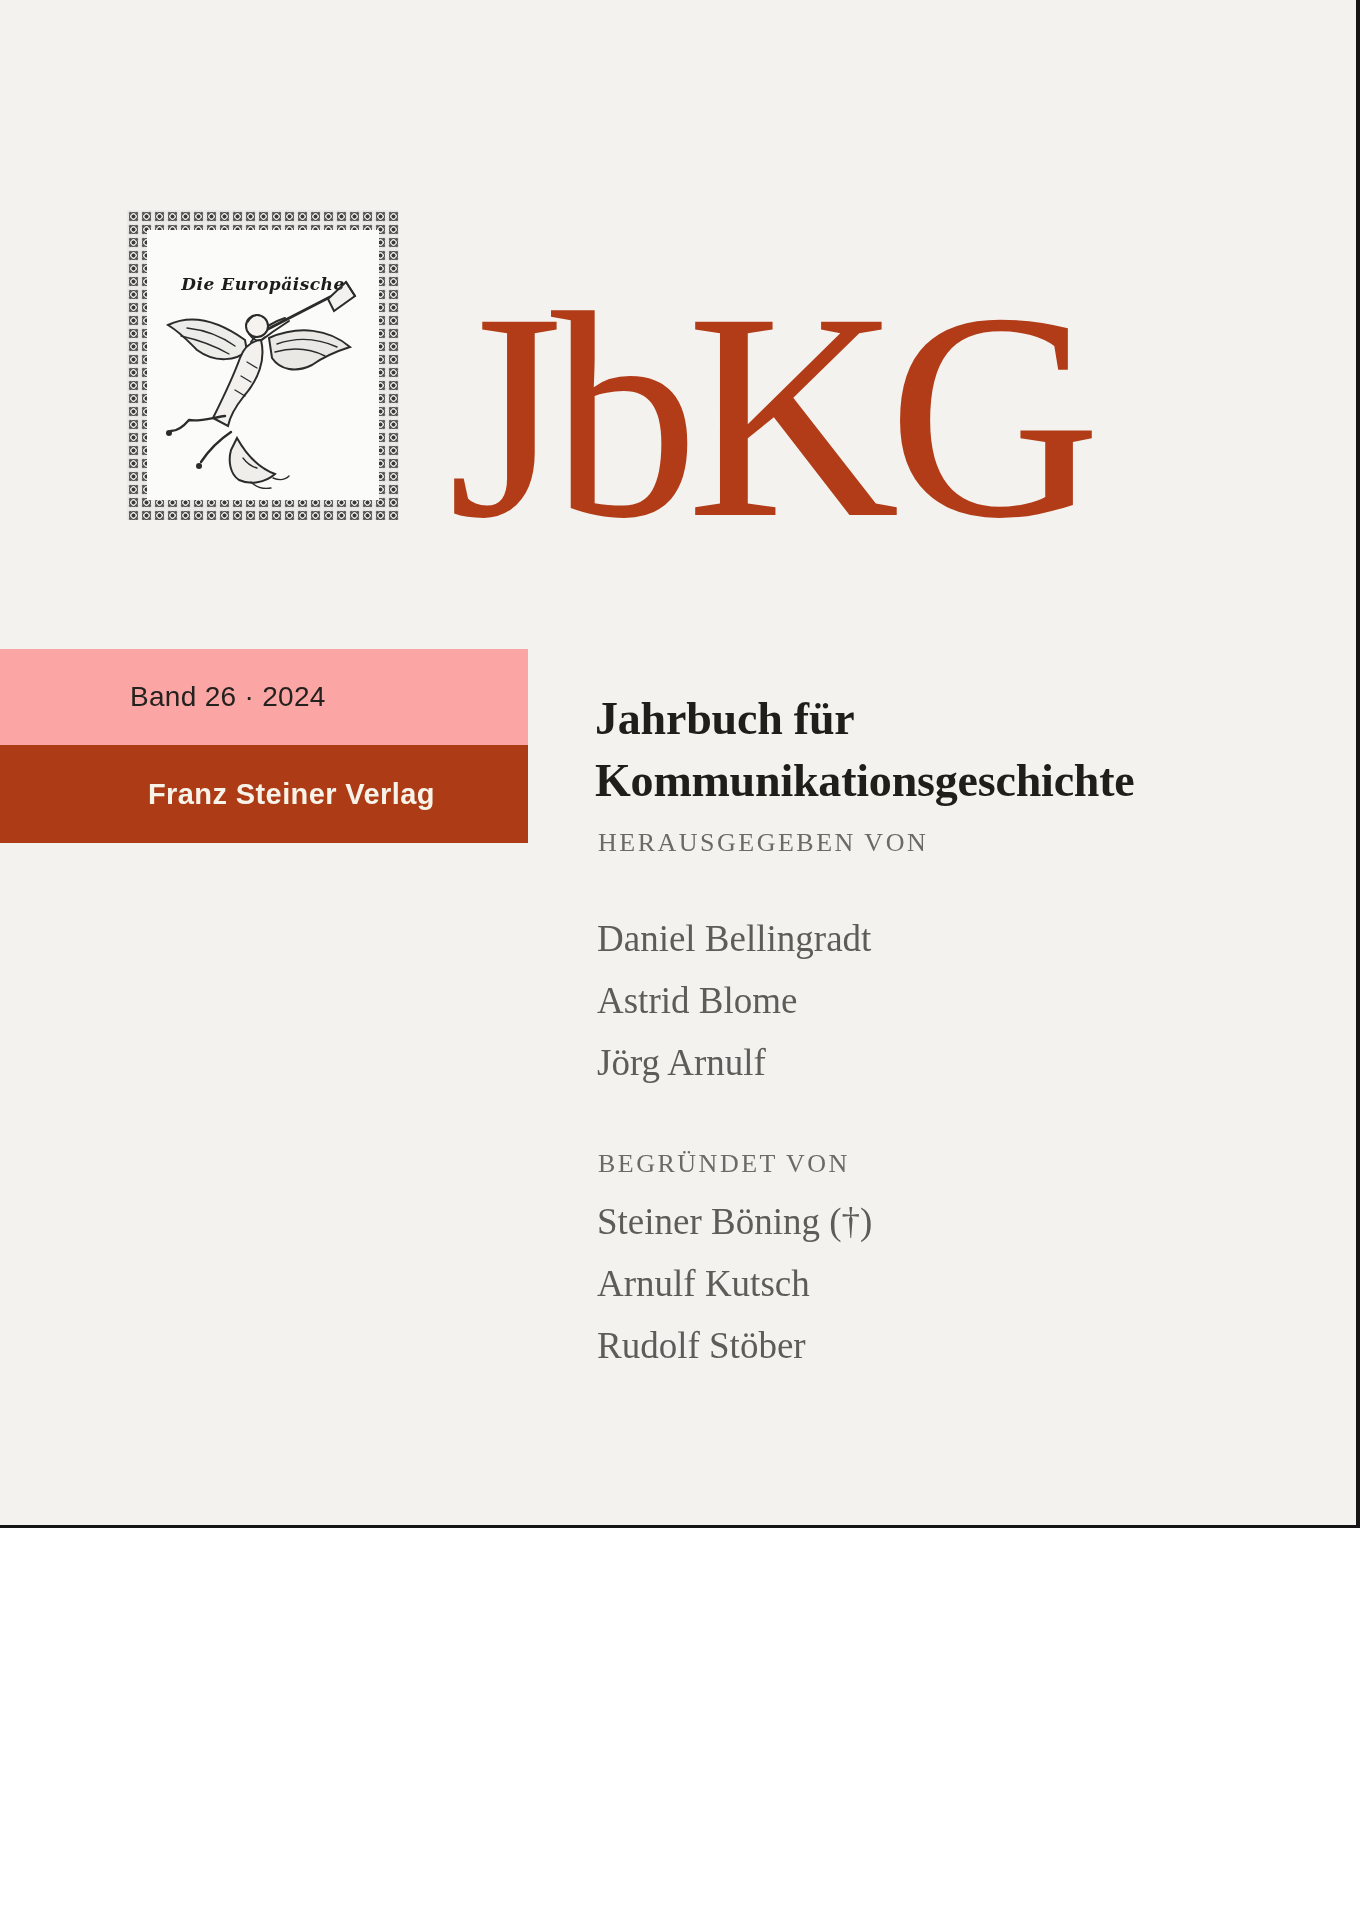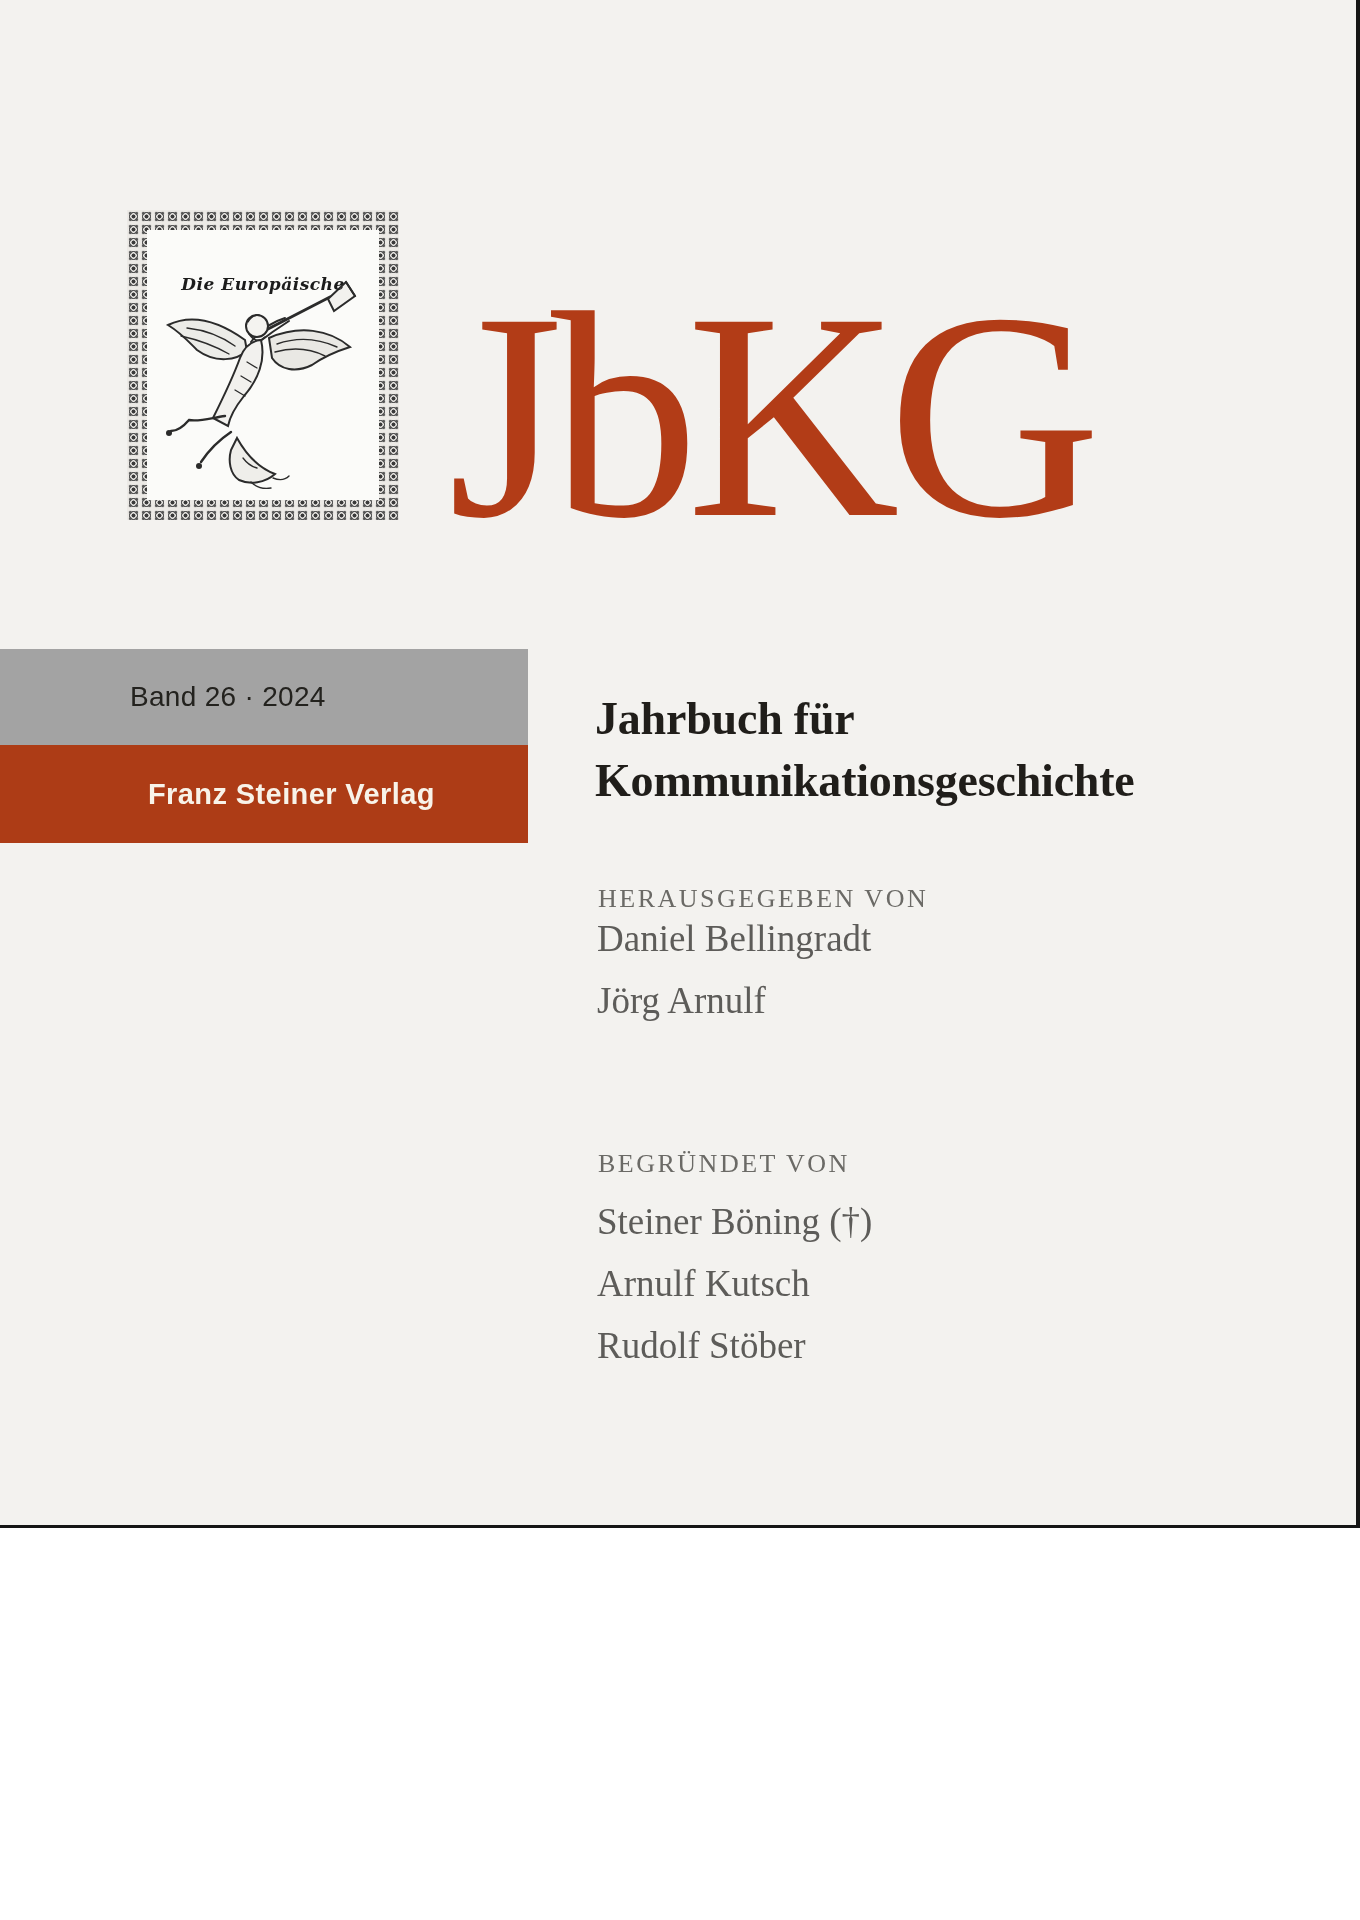--- a/index.html
+++ b/index.html
@@ -42,21 +42,21 @@
   .jbkg{
     position:absolute;left:448px;top:268px;
     font-family:"Liberation Serif",serif;
     font-size:295px;line-height:1;letter-spacing:-0.04em;
     color:#b23c17;white-space:nowrap;
   }
 
   
   .volume-band{
     position:absolute;left:0;top:649px;width:528px;height:96px;
-    background:#a3a3a3;
+    background:#fca5a5;
   }
   .volume-label{
     position:absolute;left:130px;top:50%;transform:translateY(-50%);
     font-family:"Liberation Sans",sans-serif;font-size:28px;
     color:#23221e;letter-spacing:0.3px;white-space:nowrap;
   }
   .publisher-band{
     position:absolute;left:0;top:745px;width:528px;height:98px;
     background:#ad3c16;
   }
@@ -73,21 +73,21 @@
     font-size:46px;line-height:62px;color:#201e1a;
     letter-spacing:-0.2px;white-space:nowrap;
   }
 
   
   .sec-heading{
     position:absolute;left:598px;
     font-family:"Liberation Serif",serif;font-size:26px;
     color:#6b6a66;letter-spacing:2.5px;white-space:nowrap;
   }
-  .heading-editors{top:884px;text-align:center;}
+  .heading-editors{top:828px;text-align:center;}
   .heading-founders{top:1149px;}
   .name-list{
     position:absolute;left:597px;
     font-family:"Liberation Serif",serif;font-size:37px;line-height:62px;
     color:#5d5c59;white-space:nowrap;
   }
   .list-editors{top:908px;}
   .list-founders{top:1191px;}
 </style>
 </head>
@@ -147,20 +147,21 @@
   </div>
 
   <div class="title">
     <div>Jahrbuch für</div>
     <div>Kommunikationsgeschichte</div>
   </div>
 
   <div class="sec-heading heading-editors">HERAUSGEGEBEN VON</div>
   <div class="name-list list-editors">
     <div>Daniel Bellingradt</div>
+    <div>Astrid Blome</div>
     <div>Jörg Arnulf</div>
   </div>
 
   <div class="sec-heading heading-founders">BEGRÜNDET VON</div>
   <div class="name-list list-founders">
     <div>Steiner Böning (†)</div>
     <div>Arnulf Kutsch</div>
     <div>Rudolf Stöber</div>
   </div>
 

